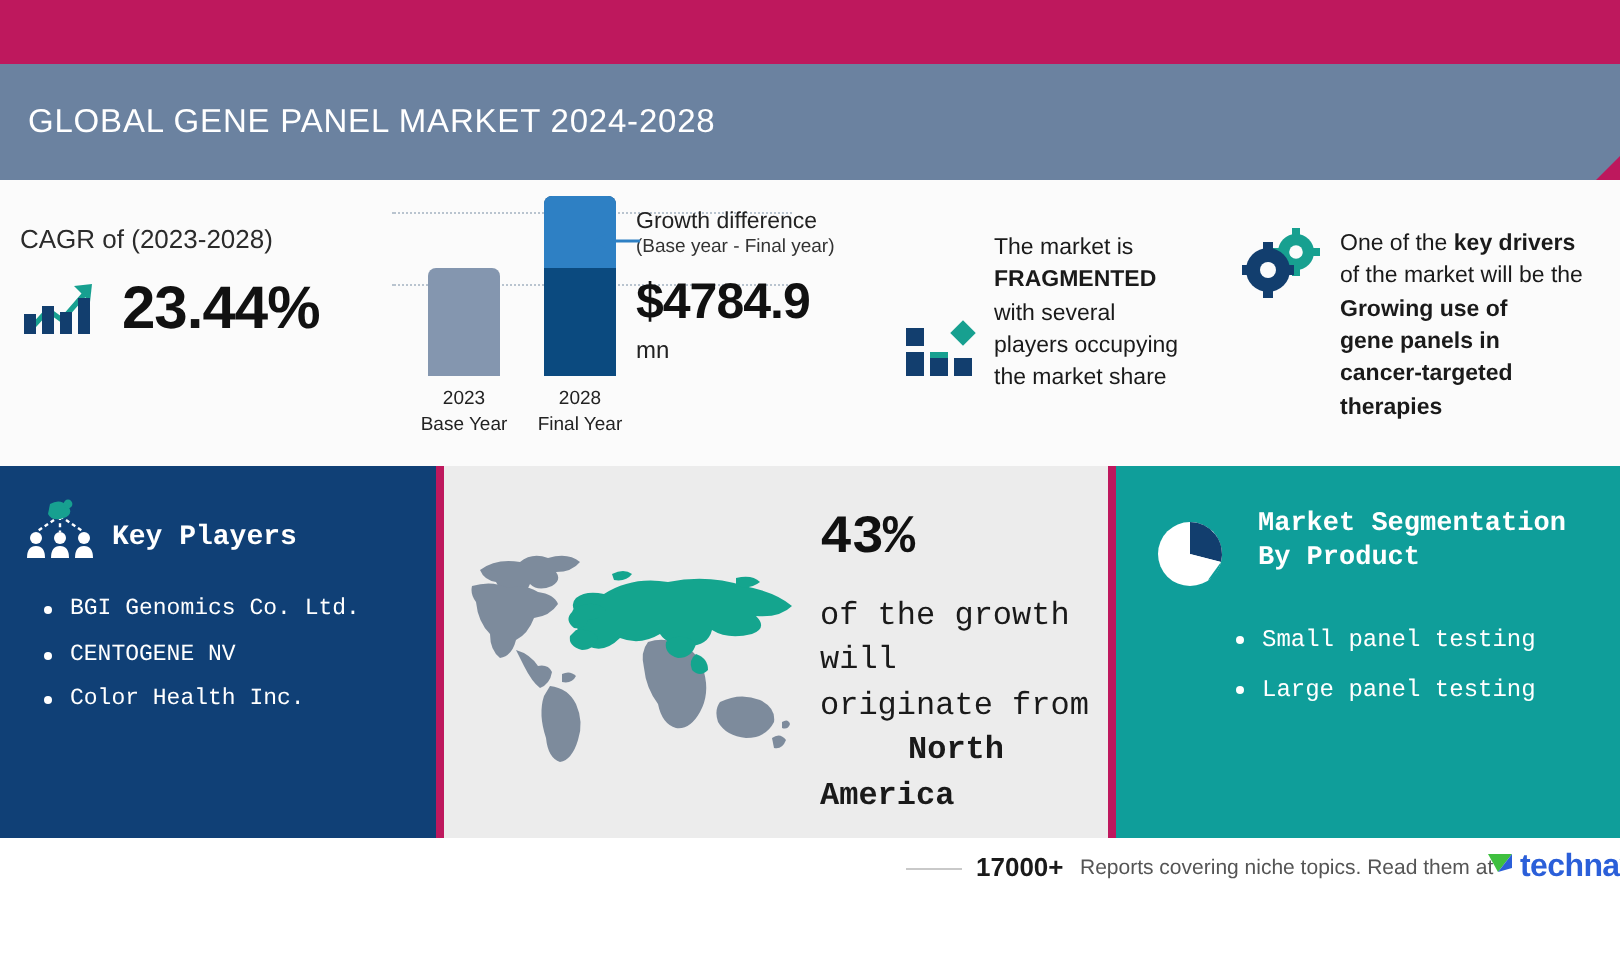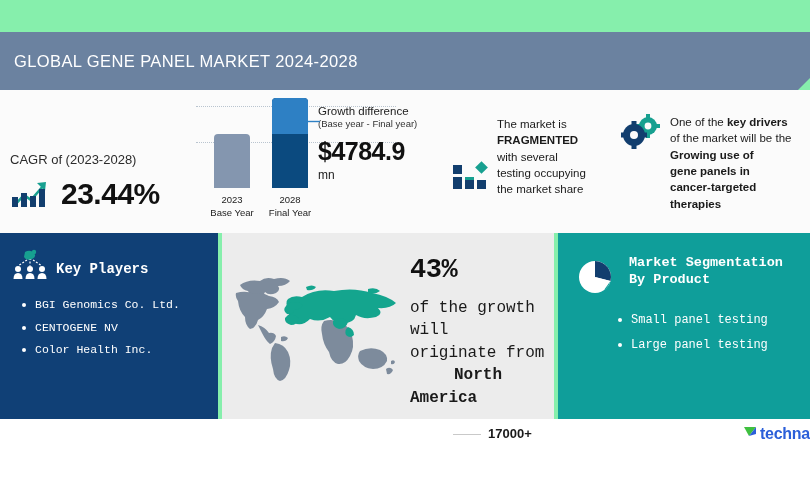--- a/index.html
+++ b/index.html
@@ -11,21 +11,21 @@
     height: 480px;
     overflow: hidden;
     background: #ffffff;
     font-family: "Liberation Sans", sans-serif;
     -webkit-font-smoothing: antialiased;
   }
   #infographic {
     position: relative;
     width: 810px;
     height: 480px;
-    background: #86efac;
+    background: #be185d;
     overflow: hidden;
   }
 
   
   .header-bar {
     position: absolute;
     left: 0;
     top: 32px;
     width: 810px;
     height: 58px;
@@ -52,21 +52,20 @@
     height: 143px;
     background: #fbfbfb;
   }
 
   
   .cagr-block {
     position: absolute;
     left: 10px;
     top: 22px;
     width: 180px;
-    margin-top: 40px;
   }
   .cagr-label {
     font-size: 13px;
     color: #2b2b2b;
     margin-bottom: 8px;
     white-space: nowrap;
   }
   .cagr-row {
     display: flex;
     align-items: center;
@@ -423,21 +422,21 @@
           <rect x="13" y="31" width="9" height="9" fill="#123e6e" transform="translate(0,-9)"></rect>
           <rect x="1" y="31" width="9" height="9" fill="#123e6e" transform="translate(0,-9)"></rect>
           <rect x="25" y="31" width="9" height="9" fill="#123e6e" transform="translate(0,-9)"></rect>
           <rect x="25" y="5" width="9" height="9" fill="#17a090" transform="rotate(45 29.5 9.5)"></rect>
         </svg>
       </span>
       <div class="frag-text">
         <span>The market is</span><br>
         <b>FRAGMENTED</b><br>
         <span>with several</span><br>
-        <span>testing occupying</span><br>
+        <span>players occupying</span><br>
         <span>the market share</span>
       </div>
     </div>
 
     <div class="driver-block">
       <span>
         <svg width="42" height="36" viewBox="0 0 42 36">
           <g fill="#17a090">
             <circle cx="28" cy="12" r="9"></circle>
             <g>
@@ -548,20 +547,21 @@
       <ul class="seg-list">
         <li>Small panel testing</li>
         <li>Large panel testing</li>
       </ul>
     </div>
   </div>
 
   <div class="footer">
     <div class="footer-rule"></div>
     <div class="footer-count">17000+</div>
+    <div class="footer-text">Reports covering niche topics. Read them at</div>
     <div class="footer-logo">
       <span>
         <svg width="15" height="15" viewBox="0 0 15 15">
           <path d="M1 3 L13 3 L6 12 Z" fill="#3fc03f"></path>
           <path d="M6 12 L13 3 L13 10 Z" fill="#2b5fd9"></path>
         </svg>
       </span>
       <span class="footer-logo-text">technavi</span>
     </div>
   </div>

